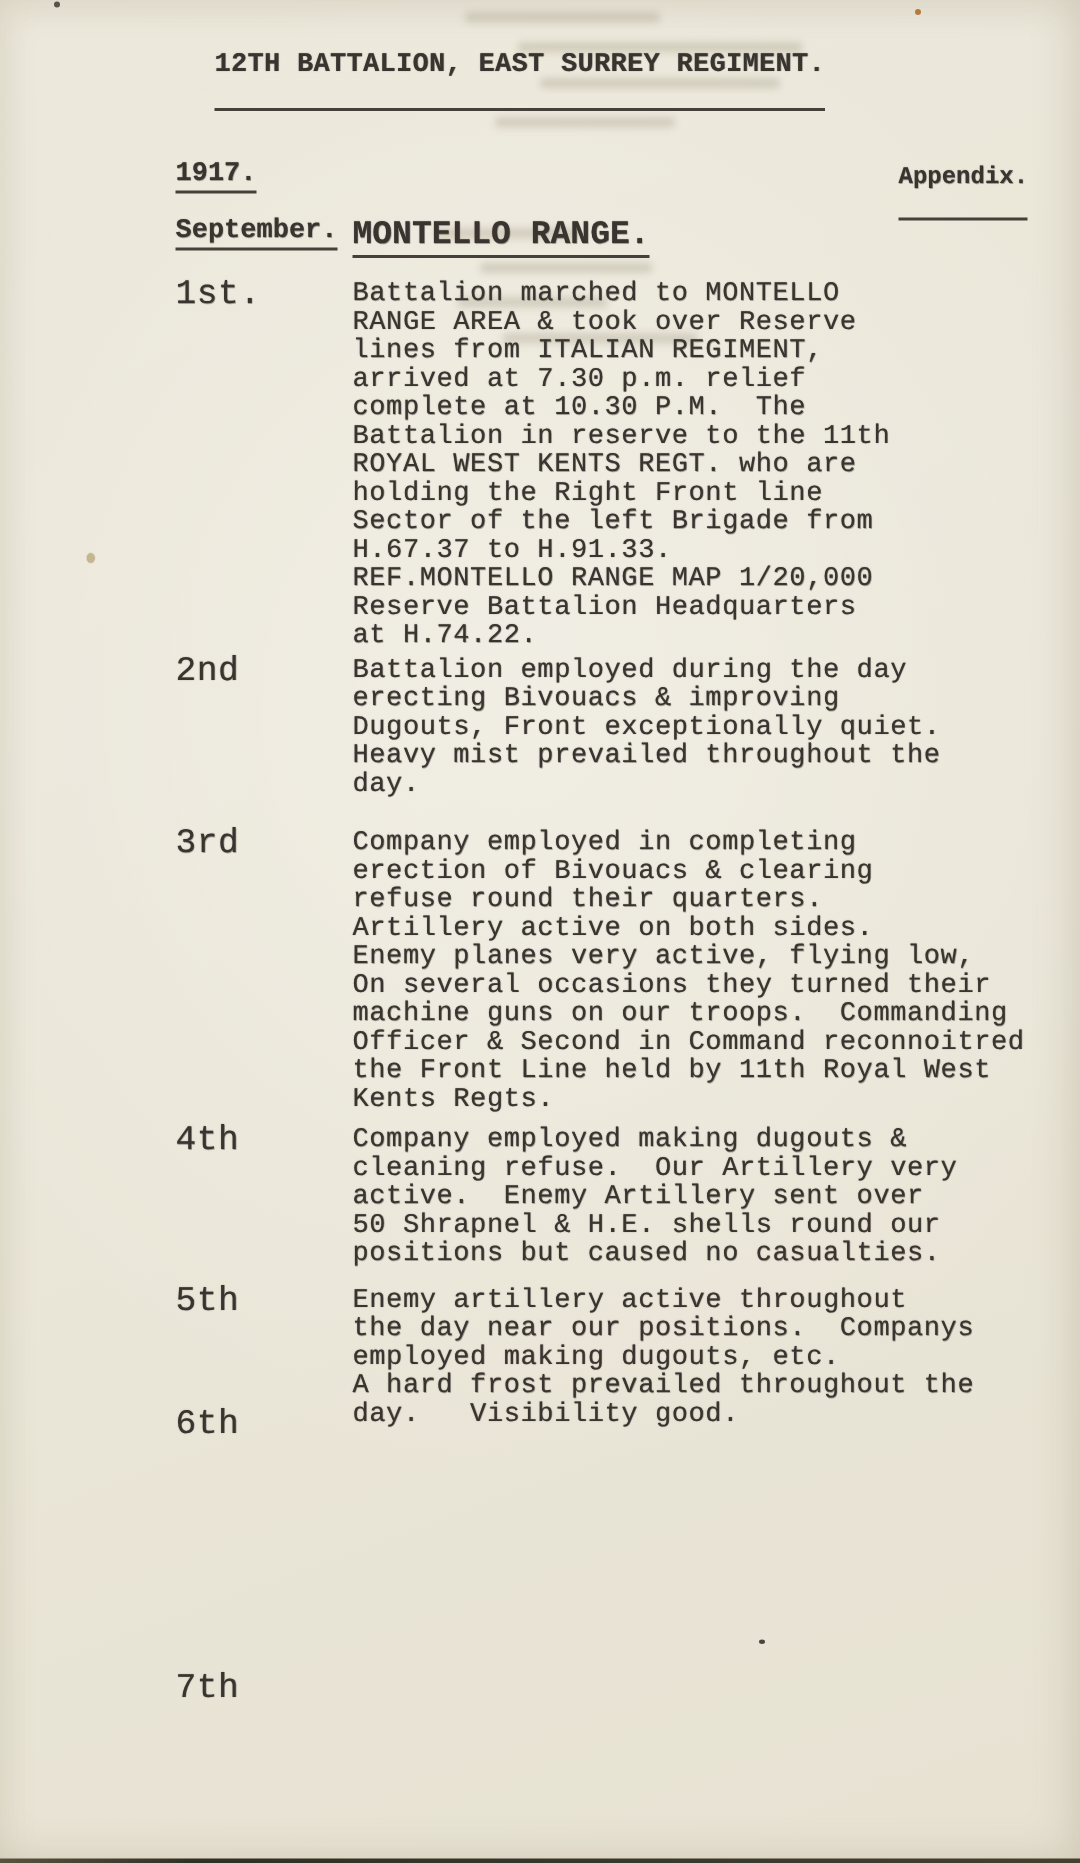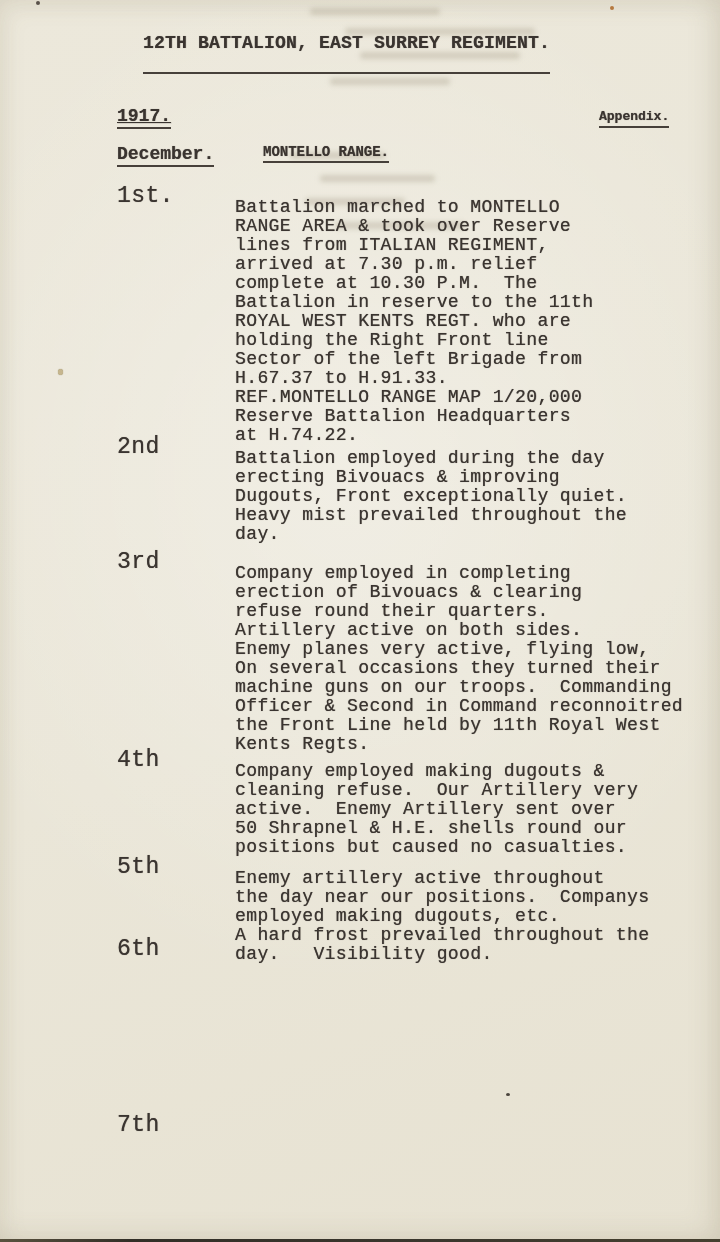--- a/index.html
+++ b/index.html
@@ -21,40 +21,40 @@
   }
   .title{
     position:absolute;left:143px;top:33px;
     font-size:18px;font-weight:bold;letter-spacing:0.2px;
     border-bottom:2.5px solid rgba(52,46,40,0.9);padding-bottom:19px;
     white-space:pre;
   }
   .year{
     position:absolute;left:117px;top:106px;
     font-size:18px;font-weight:bold;
-    border-bottom:2.5px solid rgba(52,46,40,0.9);padding-bottom:1px;white-space:pre;text-decoration:underline;
+    border-bottom:2.5px solid rgba(52,46,40,0.9);padding-bottom:1px;white-space:pre;
   }
   .appendix{
     position:absolute;left:599px;top:109px;
-    font-size:13px;font-weight:bold;
-    border-bottom:2.5px solid rgba(52,46,40,0.9);padding-bottom:2px;white-space:pre;
+    font-size:16px;font-weight:bold;
+    border-bottom:2.5px solid rgba(52,46,40,0.9);padding-bottom:18px;white-space:pre;
   }
   .month{
     position:absolute;left:117px;top:144px;
     font-size:18px;font-weight:bold;
     border-bottom:2.5px solid rgba(52,46,40,0.9);padding-bottom:1px;white-space:pre;
   }
   .range-heading{
     position:absolute;left:235px;top:144px;
-    font-size:14px;font-weight:bold;
-    border-bottom:2.5px solid rgba(52,46,40,0.9);padding-bottom:1px;white-space:pre;margin-left:28px;
+    font-size:22px;font-weight:bold;
+    border-bottom:2.5px solid rgba(52,46,40,0.9);padding-bottom:1px;white-space:pre;
   }
   .entry{position:absolute;left:117px;display:flex;align-items:flex-start;}
   .entry .day{width:118px;flex:0 0 118px;font-size:23px;line-height:19px;letter-spacing:0.4px;white-space:pre;}
-  .entry .body{font-size:18px;line-height:19px;letter-spacing:0.4px;white-space:pre;margin-top:11px;}
+  .entry .body{font-size:18px;line-height:19px;letter-spacing:0.4px;white-space:pre;}
   .e0{top:187px}.e1{top:438px}.e2{top:553px}.e3{top:751px}.e4{top:858px}.e5{top:940px}.e6{top:1116px}
   .bottom-edge{
     position:absolute;left:0;bottom:0;width:720px;height:3px;
     background:linear-gradient(to right,#59523e,#322f27 18%,#3a372d 60%,#45402f);
   }
   .ghost{
     position:absolute;height:7px;border-radius:3px;
     background:rgba(168,160,140,0.38);filter:blur(2.5px);
   }
   .speck{position:absolute;border-radius:50%;}
@@ -76,21 +76,21 @@
 <div class="speck" style="left:36px;top:1px;width:4px;height:4px;background:#59514a"></div>
 <div class="speck" style="left:610px;top:6px;width:4px;height:4px;background:#b5793f"></div>
 <div class="speck" style="left:58px;top:369px;width:5px;height:6px;background:#c6b68e;box-shadow:0 0 1px #8d8161"></div>
 <div class="speck" style="left:506px;top:1093px;width:4px;height:3px;background:#4a443c"></div>
 
 <div class="title ink">12TH BATTALION, EAST SURREY REGIMENT.</div>
 
 <div class="year ink">1917.</div>
 <div class="appendix ink">Appendix.</div>
 
-<div class="month ink">December.</div>
+<div class="month ink">September.</div>
 <div class="range-heading ink">MONTELLO RANGE.</div>
 
 <div class="entry e0">
   <div class="day ink">1st.</div>
   <div class="body ink">Battalion marched to MONTELLO
 RANGE AREA &amp; took over Reserve
 lines from ITALIAN REGIMENT,
 arrived at 7.30 p.m. relief
 complete at 10.30 P.M.  The
 Battalion in reserve to the 11th

